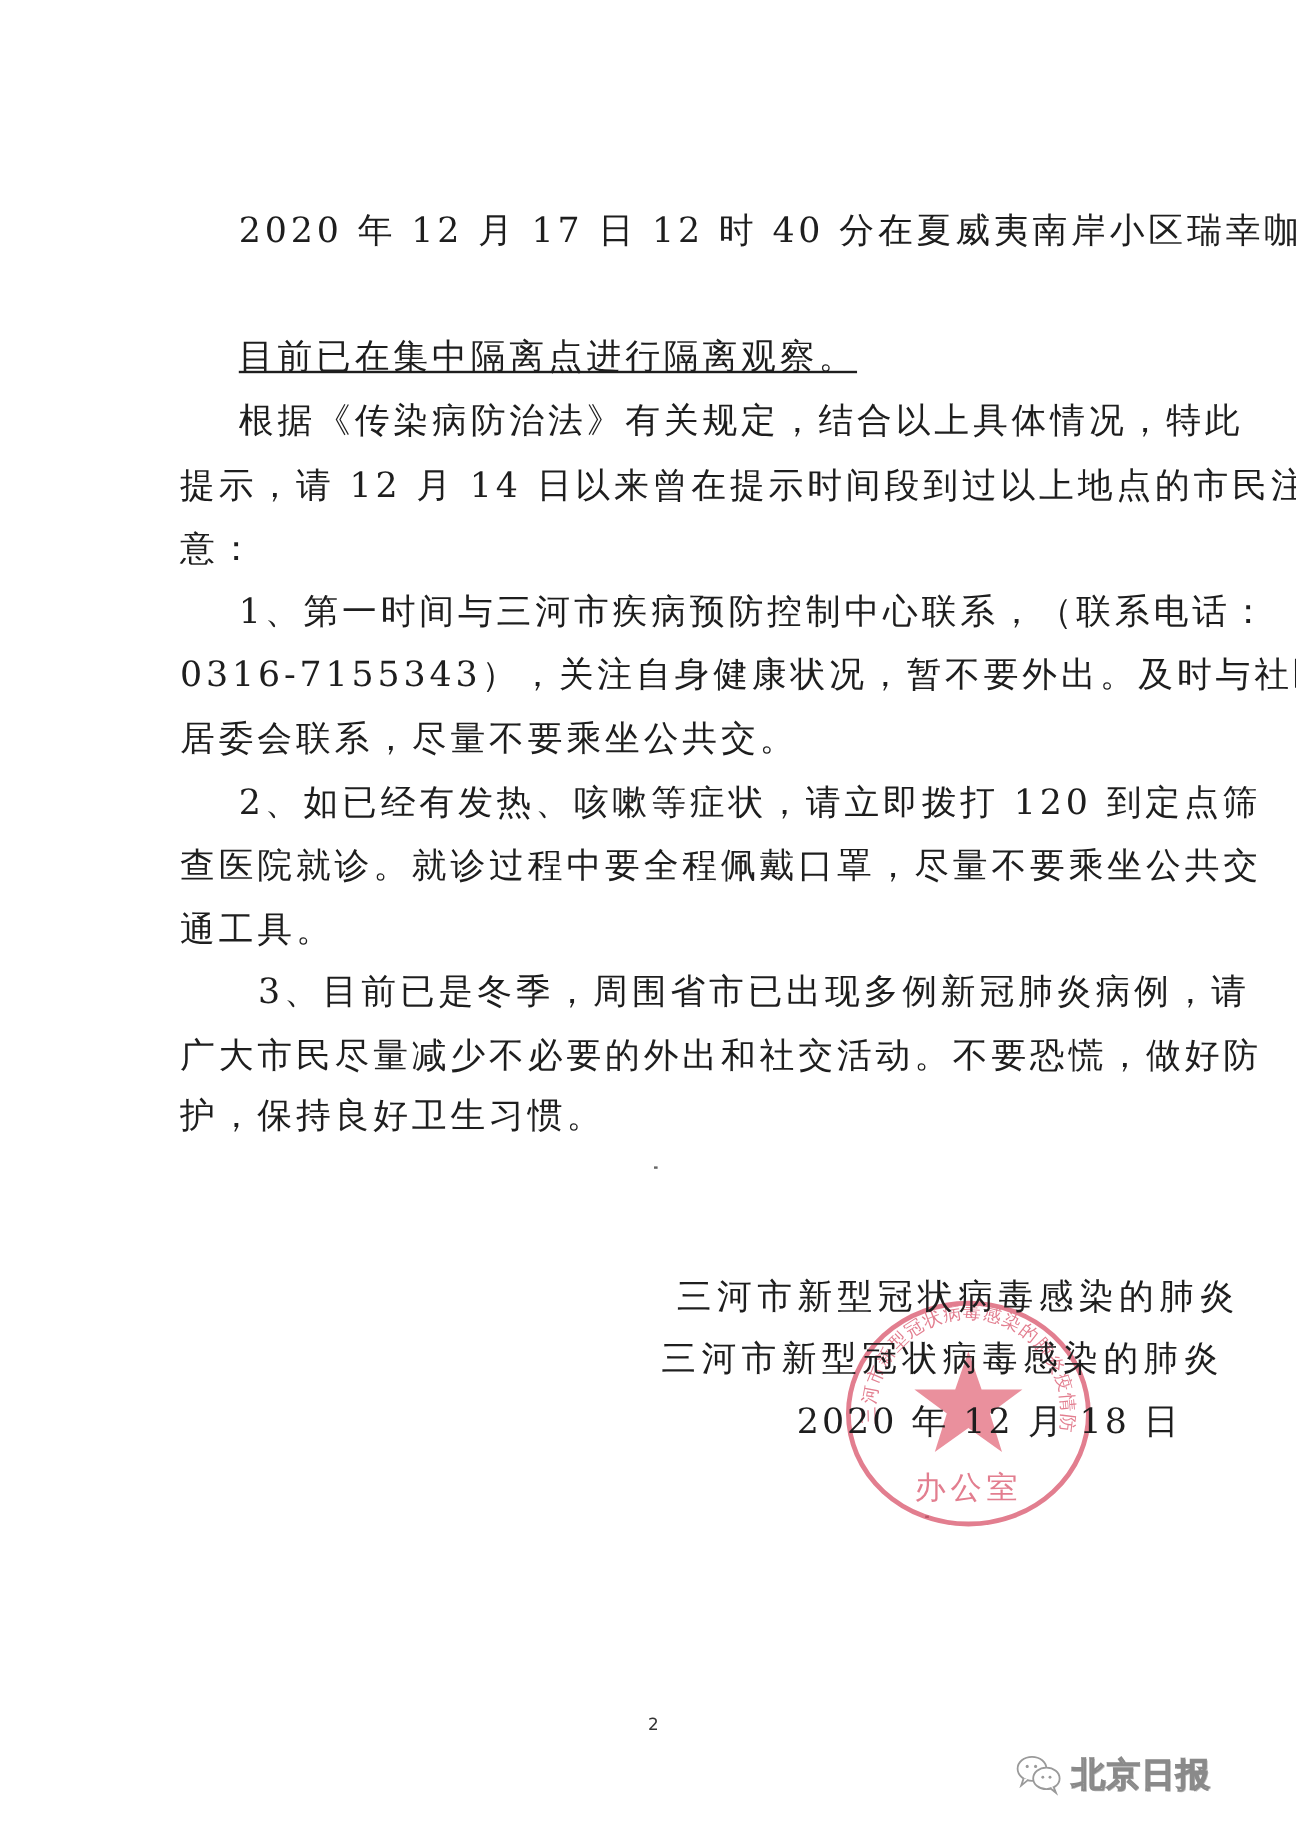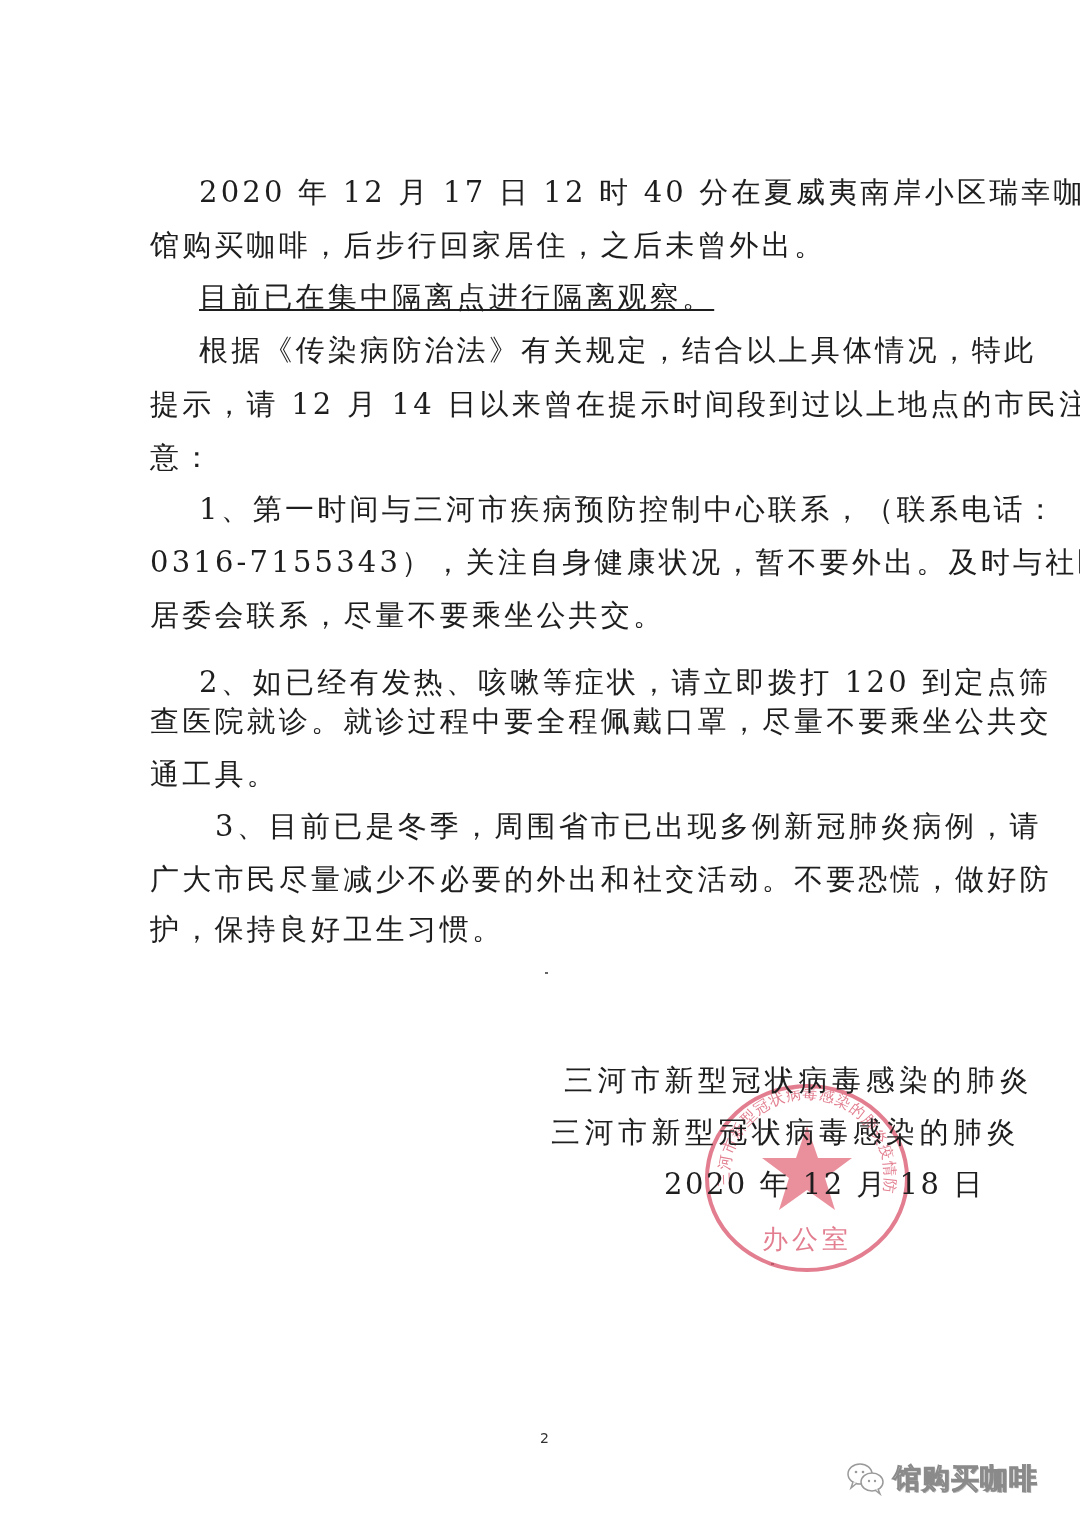--- a/index.html
+++ b/index.html
@@ -46,33 +46,32 @@
       text-shadow: 1px 1px 0 #bdbdbd;
     }
     .dot { position: absolute; width: 3px; height: 2px; background: #666; }
   </style>
 </head>
 <body>
 
 <div class="page">
 
   <div class="line" style="left:199px; top:172px;">2020 年 12 月 17 日 12 时 40 分在夏威夷南岸小区瑞幸咖啡</div>
-  <div class="line" style="left:150px; top:225px;">馆购买咖啡，后步行回家居住，之后未曾外出。</div>
 
   <div class="line" style="left:199px; top:277px;text-decoration:underline;">目前已在集中隔离点进行隔离观察。</div>
 
   <div class="line" style="left:199px; top:330px;">根据《传染病防治法》有关规定，结合以上具体情况，特此</div>
   <div class="line" style="left:150px; top:384px;">提示，请 12 月 14 日以来曾在提示时间段到过以上地点的市民注</div>
   <div class="line" style="left:150px; top:437px;">意：</div>
 
   <div class="line" style="left:199px; top:489px;">1、第一时间与三河市疾病预防控制中心联系，（联系电话：</div>
   <div class="line" style="left:150px; top:542px;">0316-7155343），关注自身健康状况，暂不要外出。及时与社区</div>
   <div class="line" style="left:150px; top:595px;">居委会联系，尽量不要乘坐公共交。</div>
 
-  <div class="line" style="left:199px; top:662px;">2、如已经有发热、咳嗽等症状，请立即拨打 120 到定点筛</div>
+  <div class="line" style="left:199px; top:648px;">2、如已经有发热、咳嗽等症状，请立即拨打 120 到定点筛</div>
   <div class="line" style="left:150px; top:701px;">查医院就诊。就诊过程中要全程佩戴口罩，尽量不要乘坐公共交</div>
   <div class="line" style="left:150px; top:754px;">通工具。</div>
 
   <div class="line" style="left:199px; top:806px;margin-left:16px;">3、目前已是冬季，周围省市已出现多例新冠肺炎病例，请</div>
   <div class="line" style="left:150px; top:859px;">广大市民尽量减少不必要的外出和社交活动。不要恐慌，做好防</div>
   <div class="line" style="left:150px; top:912px;font-family:Liberation Mono, monospace;">护，保持良好卫生习惯。</div>
 
   <div class="dot" style="left:545px; top:972px;"></div>
 
   <svg class="stamp" viewBox="0 0 230 200">
@@ -99,16 +98,16 @@
     <svg width="42" height="36" viewBox="0 0 42 36">
       <ellipse cx="15" cy="13" rx="12" ry="10" fill="#fff" stroke="#9a9a9a" stroke-width="1.5"></ellipse>
       <path d="M8 21 L6 27 L12 22" fill="#fff" stroke="#9a9a9a" stroke-width="1.5"></path>
       <ellipse cx="27" cy="21" rx="11" ry="9" fill="#fff" stroke="#9a9a9a" stroke-width="1.5"></ellipse>
       <path d="M33 28 L35 33 L30 29" fill="#fff" stroke="#9a9a9a" stroke-width="1.5"></path>
       <circle cx="11" cy="11" r="1.3" fill="#9a9a9a"></circle>
       <circle cx="18" cy="11" r="1.3" fill="#9a9a9a"></circle>
       <circle cx="24" cy="20" r="1.2" fill="#9a9a9a"></circle>
       <circle cx="30" cy="20" r="1.2" fill="#9a9a9a"></circle>
     </svg>
-    <span class="wm-text">馆购买咖啡</span>
+    <span class="wm-text">北京日报</span>
   </div>
 
 </div>
 
 </body></html>

